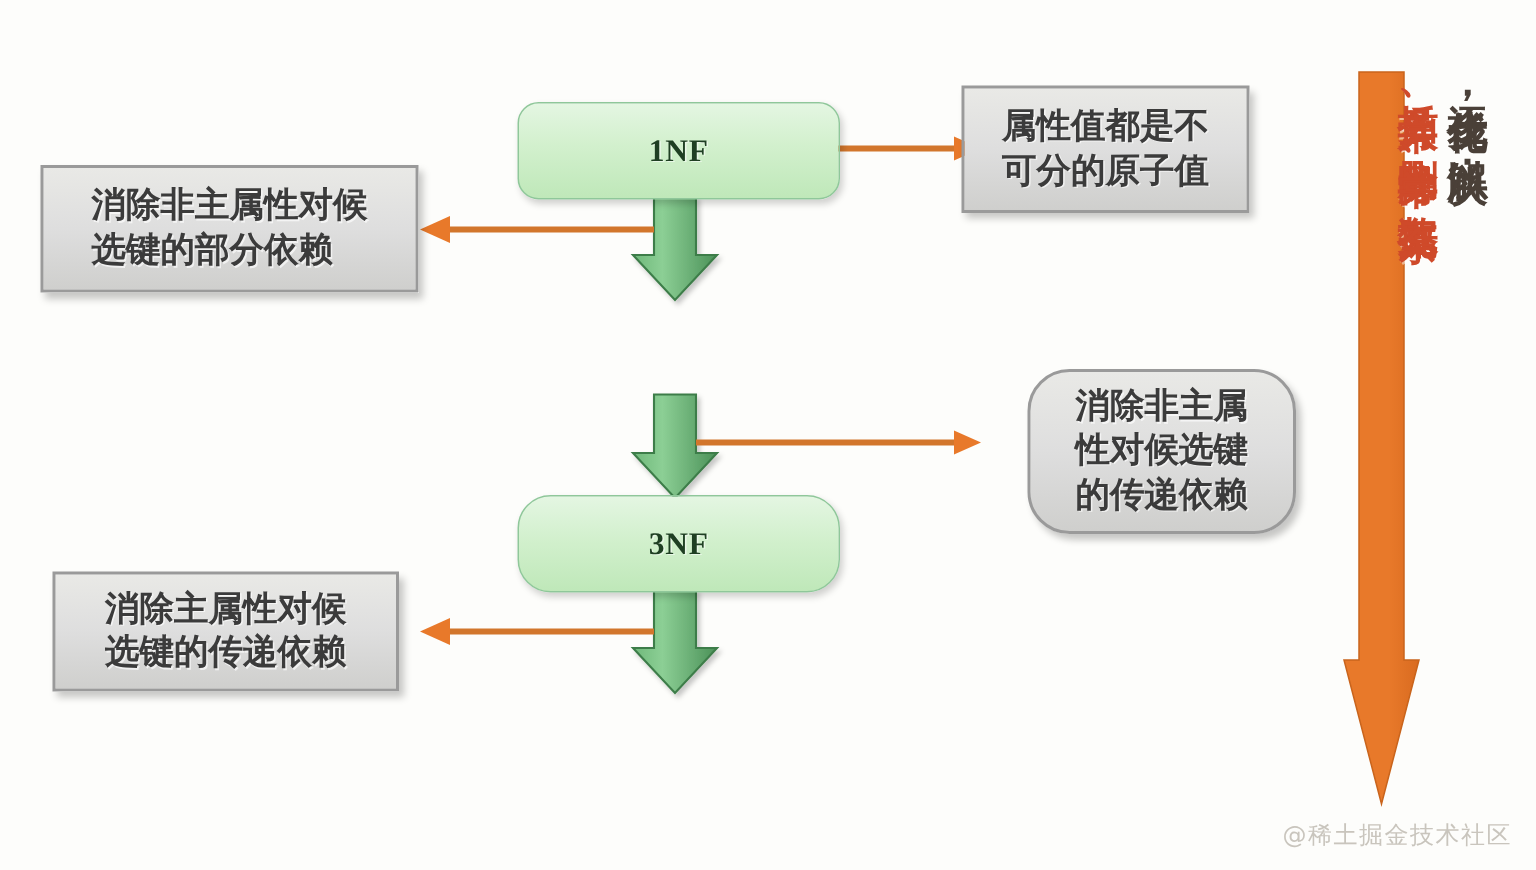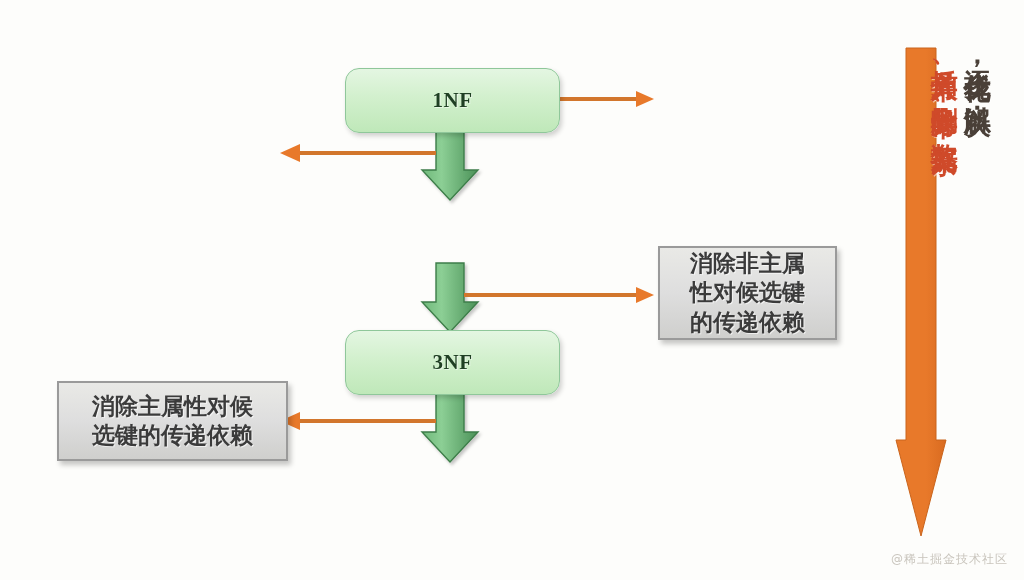--- a/index.html
+++ b/index.html
@@ -90,21 +90,21 @@
     color: #cf4a2a;
     text-shadow: 1px 1px 0 rgba(255,255,255,0.5);
   }
 
   
   #watermark {
     position: absolute;
     right: 16px;
     bottom: 12px;
     font-family: "DejaVu Sans", "Liberation Sans", sans-serif;
-    font-size: 12px;
+    font-size: 16px;
     color: #c9c5bd;
     letter-spacing: 1px;
   }
 </style>
 </head>
 <body>
 
 <div id="canvas">
 
   <svg id="arrows" viewBox="0 0 1024 580" xmlns="http://www.w3.org/2000/svg">
@@ -159,34 +159,42 @@
     <g>
       <path d="M906,48 L936,48 L936,440 L946,440 L921,536 L896,440 L906,440 Z" fill="url(#gOrangeBig)" stroke="#c9641c" stroke-width="1"></path>
     </g>
   </svg>
 
   <div class="nf-box" style="left:345px; top:68px; width:213px; height:63px;">
     <span class="nf-label">1NF</span>
   </div>
 
 
-  <div class="nf-box" style="left:345px; top:330px; width:213px; height:63px;">
+  <div class="nf-box" style="left:345px; top:330px; width:213px; height:63px;border-radius:22px;">
     <span class="nf-label">3NF</span>
   </div>
 
 
-
-
-  <div class="note-box" style="left:658px; top:246px; width:179px; height:94px;">
+  <div class="note-box" style="left:641px; top:57px; width:192px; height:85px;">
+    <span class="note-text">属性值都是不
+可分的原子值</span>
+  </div>
+
+  <div class="note-box" style="left:27px; top:110px; width:252px; height:85px;">
+    <span class="note-text">消除非主属性对候
+选键的部分依赖</span>
+  </div>
+
+  <div class="note-box" style="left:685px; top:246px; width:179px; height:110px;border-radius:28px;">
     <span class="note-text">消除非主属
 性对候选键
 的传递依赖</span>
   </div>
 
-  <div class="note-box" style="left:57px; top:381px; width:231px; height:80px;">
+  <div class="note-box" style="left:35px; top:381px; width:231px; height:80px;">
     <span class="note-text">消除主属性对候
 选键的传递依赖</span>
   </div>
 
   <div class="vtext" id="vtext-dark" style="left:963px; top:48px;">逐步优化，以解决：</div>
 
   <div class="vtext" id="vtext-red" style="left:930px; top:48px;">插入异常、删除异常、数据冗余</div>
 
   <div id="watermark">@稀土掘金技术社区</div>
 

